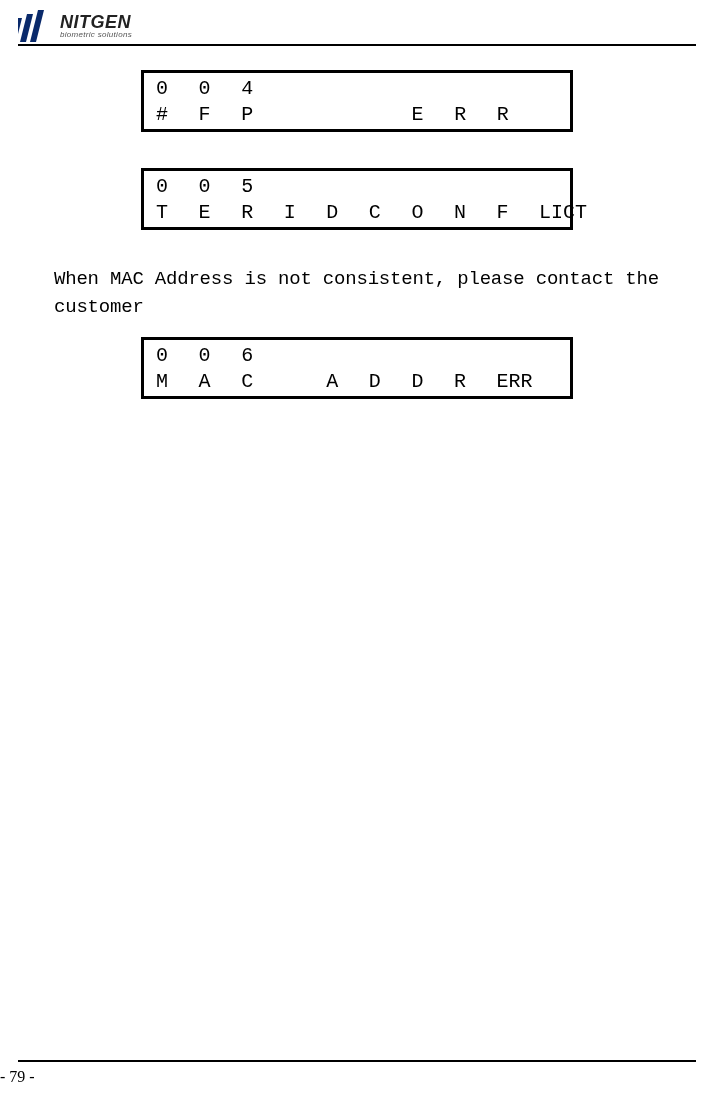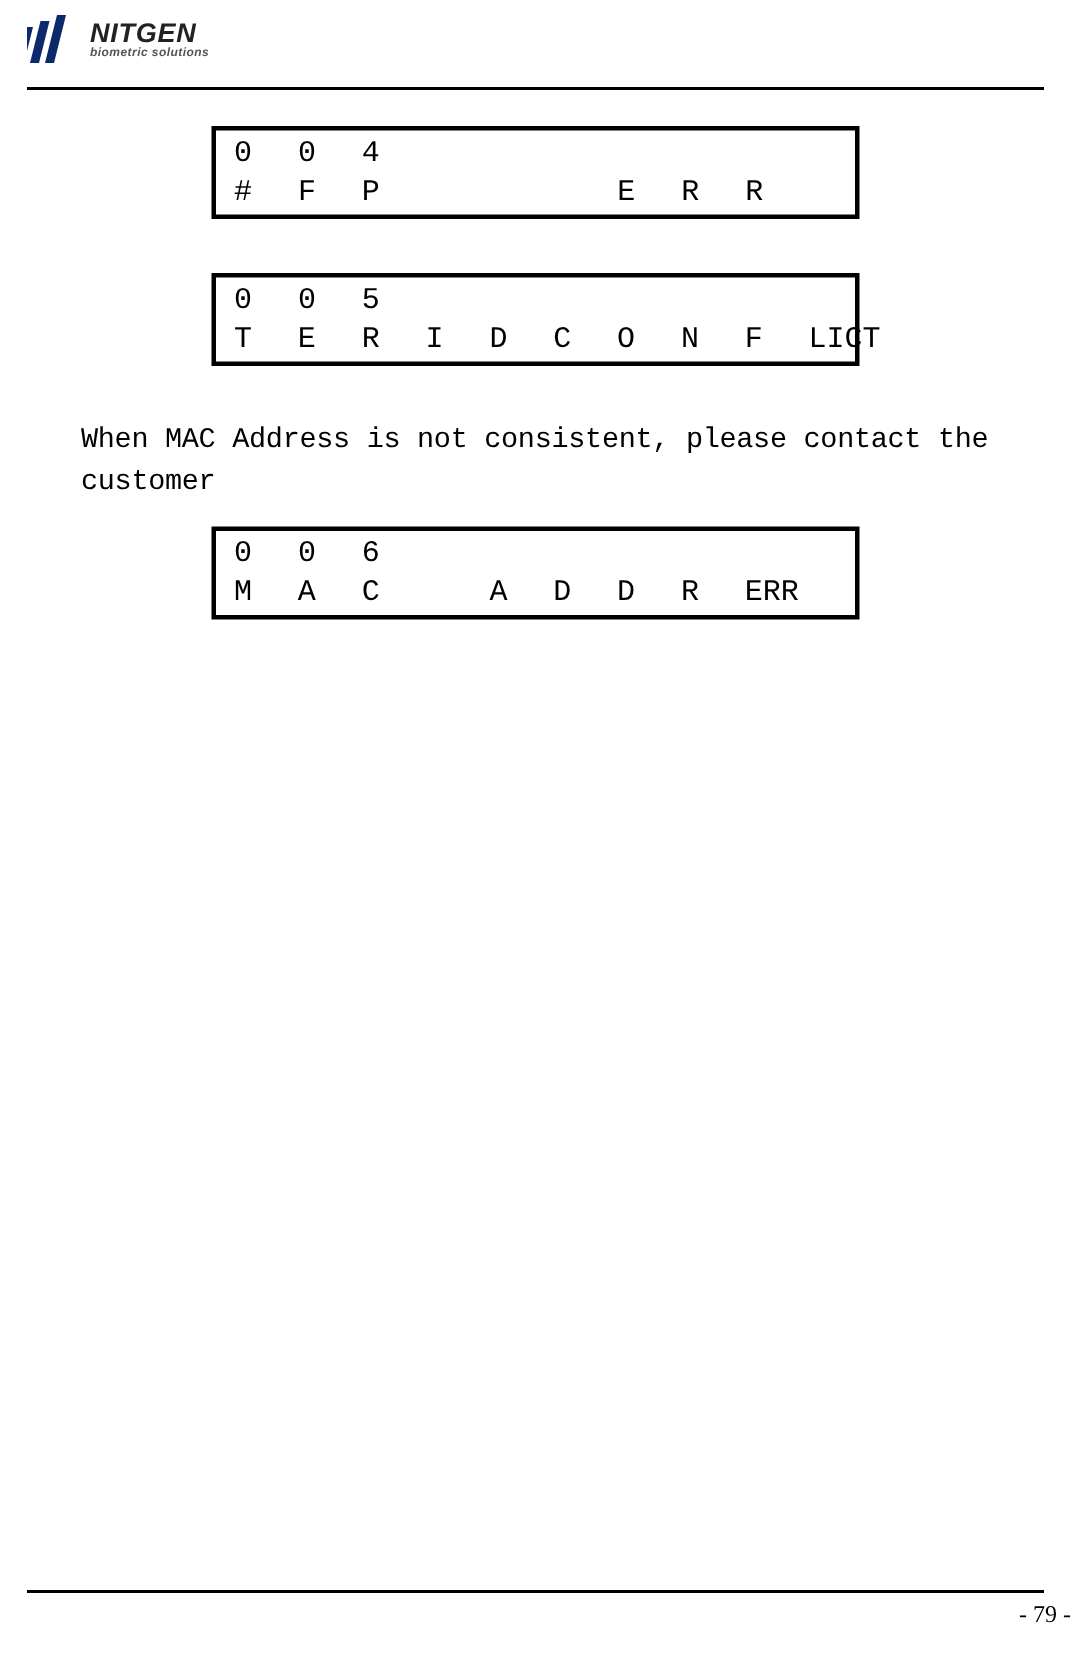--- a/index.html
+++ b/index.html
@@ -10,39 +10,39 @@
     font-family: "Courier New", monospace;
     position: relative;
   }
   .page {
     padding: 10px 18px 0 18px;
   }
   .header {
     display: flex;
     align-items: center;
     gap: 8px;
-    padding-bottom: 16px;
+    padding-bottom: 2px;
   }
   .logo-mark svg { display: block; }
   .logo-text {
     display: flex;
     flex-direction: column;
     line-height: 1;
   }
   .logo-name {
     font-family: Arial, sans-serif;
     font-weight: 900;
     font-size: 18px;
     font-style: italic;
     letter-spacing: 0.5px;
     color: #222;
   }
   .logo-sub {
     font-family: Arial, sans-serif;
-    font-weight: 700;
+    font-weight: 400;
     font-size: 8px;
     font-style: italic;
     color: #555;
     letter-spacing: 0.3px;
   }
   .rule {
     border: none;
     border-top: 2px solid #000;
     margin: 0;
   }
@@ -76,21 +76,21 @@
     letter-spacing: -0.2px;
   }
   .indent { padding-left: 30px; display:block; }
   .footer {
     position: absolute;
     bottom: 22px;
     left: 0; right: 0;
   }
   .footer .rule { margin: 0 18px; }
   .pagenum {
-    text-align: right;
+    text-align: left;
     font-family: "Times New Roman", serif;
     font-size: 16px;
     padding-top: 6px;
   }
 </style>
 </head>
 <body>
 
 <div class="page">
   <div class="header">

